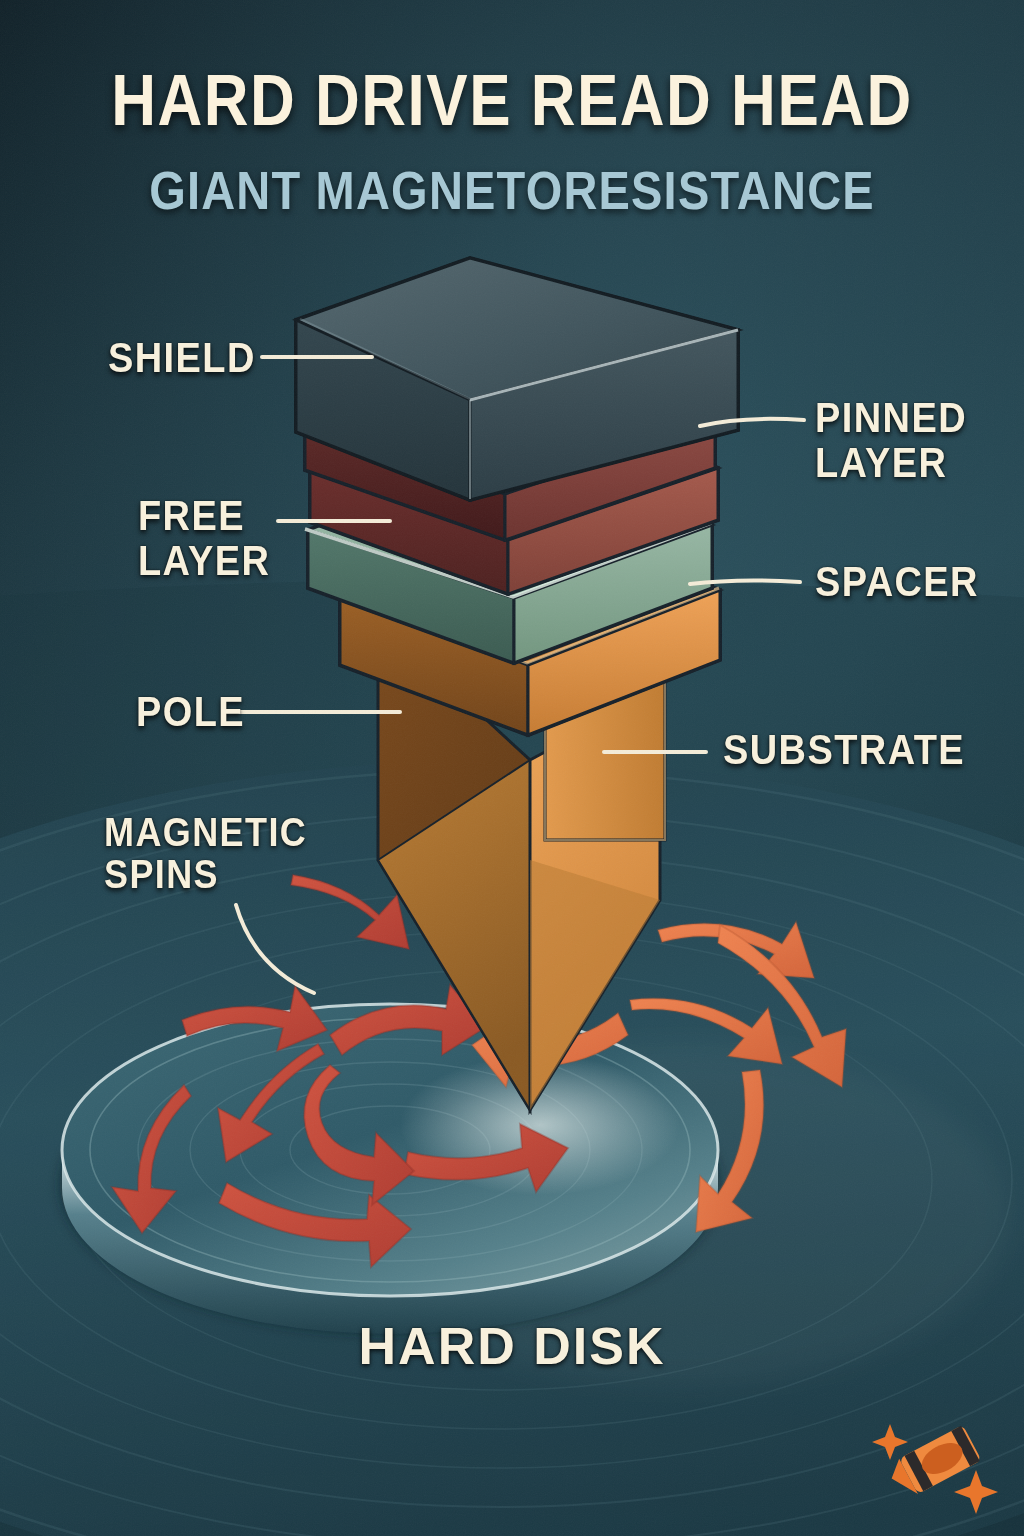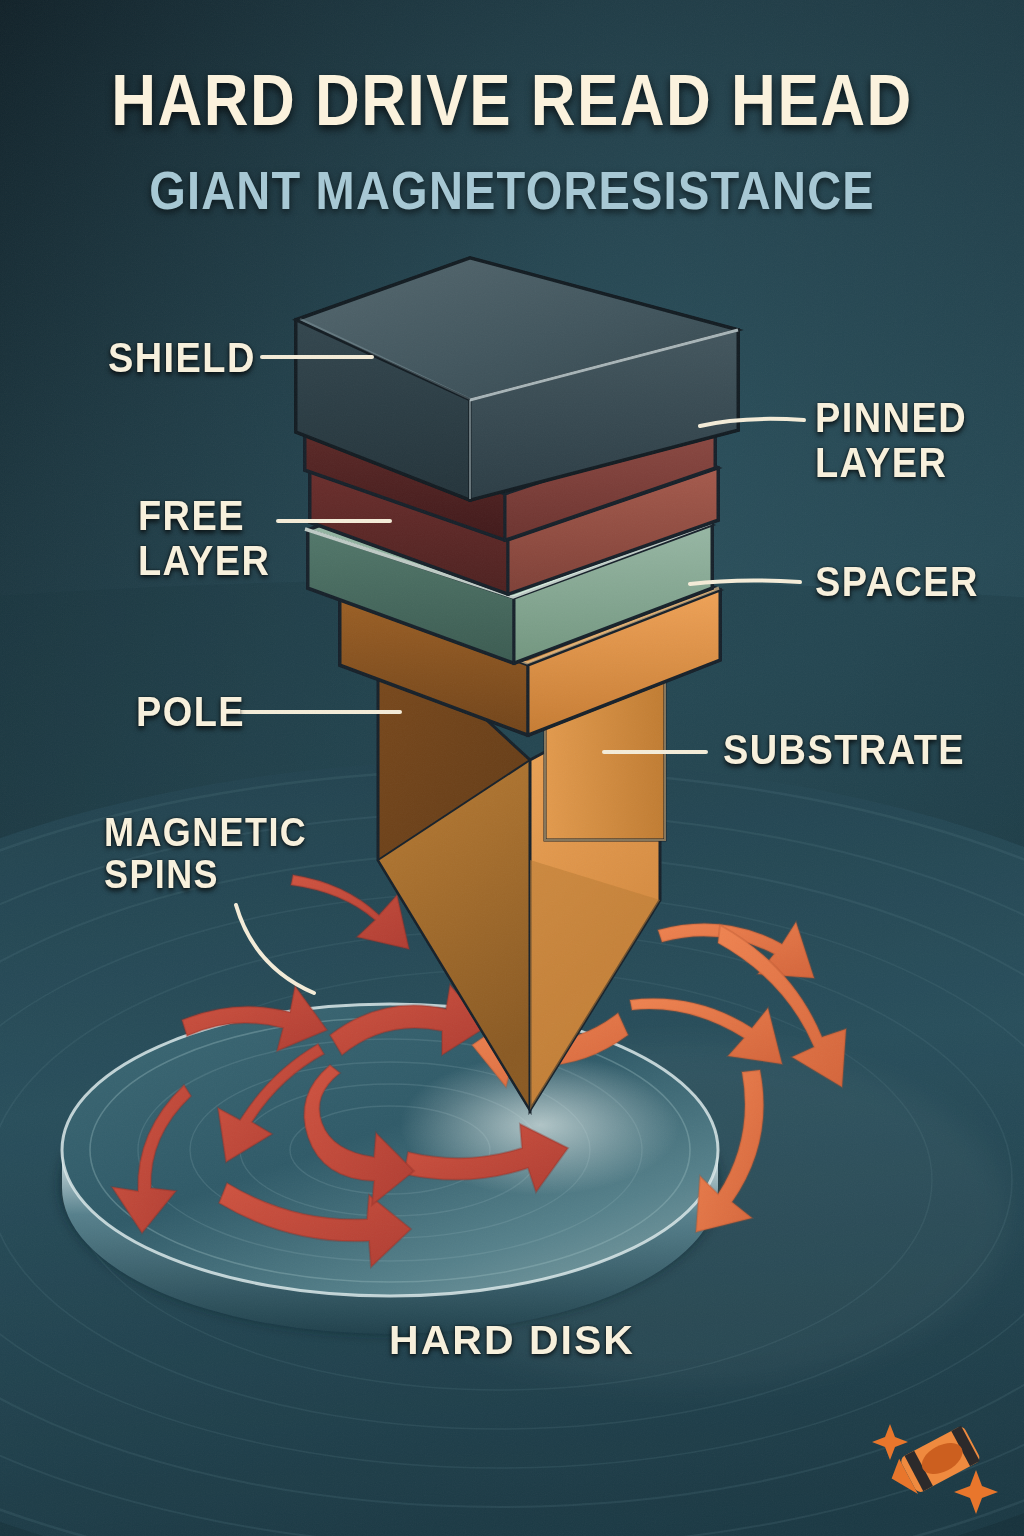--- a/index.html
+++ b/index.html
@@ -30,21 +30,21 @@
   }
   .lbl.big  { font-size:38px; transform:scaleY(1.14); transform-origin:left top; }
   .lbl.mid  { font-size:36px; transform:scaleY(1.14); transform-origin:left top; }
   #l-shield   { left:108px; top:336px; }
   #l-free     { left:138px; top:494px; }
   #l-pole     { left:136px; top:690px; }
   #l-spins    { left:104px; top:812px; }
   #l-pinned   { left:815px; top:396px; }
   #l-spacer   { left:815px; top:560px; }
   #l-subst    { left:723px; top:728px; }
-  #l-harddisk { left:0; right:0; top:1320px; text-align:center; font-size:41px;
+  #l-harddisk { left:0; right:0; top:1320px; text-align:center; font-size:52px;
                 letter-spacing:2px; }
   #crayon { position:absolute; left:872px; top:1404px; width:128px; height:110px; }
 </style>
 </head>
 <body>
 
 <div id="poster">
 
   <svg id="scene" viewBox="0 0 1024 1536">
     <defs>

